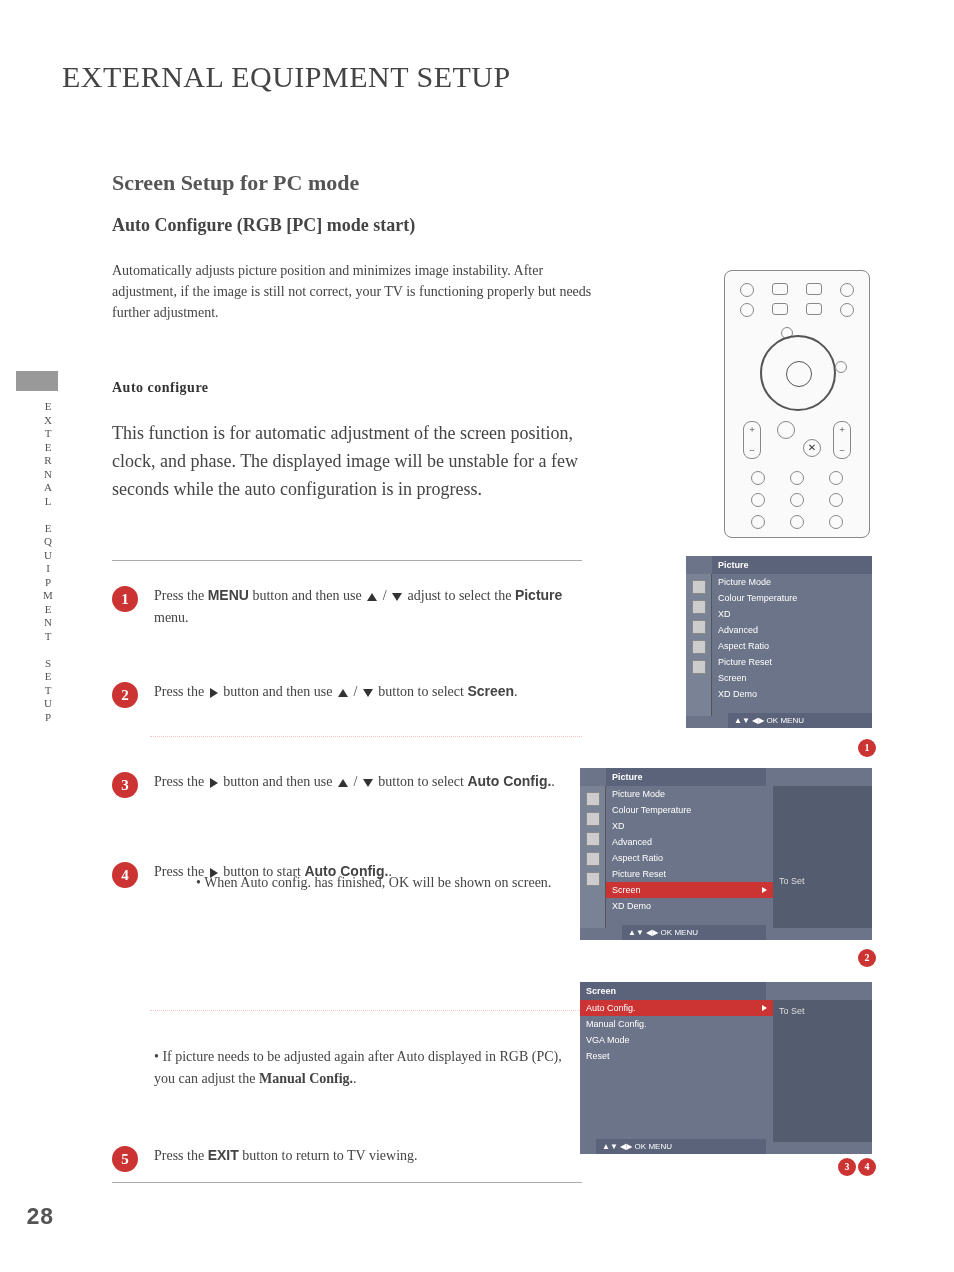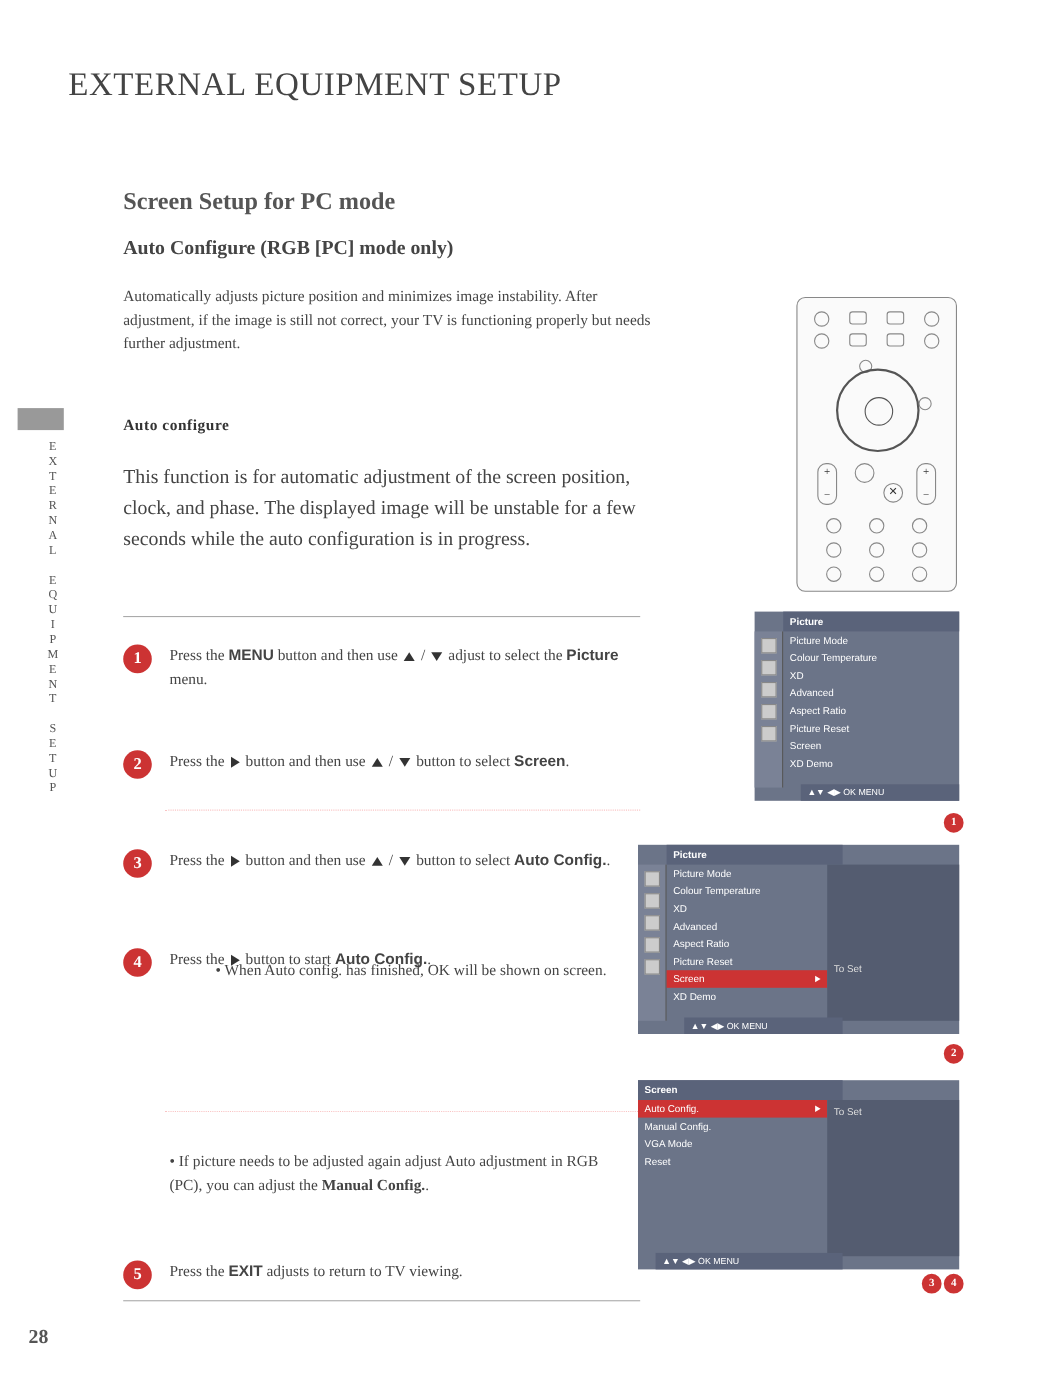--- a/index.html
+++ b/index.html
@@ -185,43 +185,43 @@
   }
   .mb1 { left: 686px; top: 556px; width: 186px; height: 172px; }
   .mb2 { left: 580px; top: 768px; width: 292px; height: 172px; }
   .mb3 { left: 580px; top: 982px; width: 292px; height: 172px; }
   .menu-header { background:#5a637a; padding:4px 6px; font-weight:bold; margin-left:26px;}
   .menu-row { display:flex; }
   .icon-col { width:26px; background:#7a8296; border-right:1px solid #555;}
   .item-col { flex:1; }
   .m-item { padding:3px 6px; border-bottom:0px solid rgba(0,0,0,0.05); }
   .m-item.hl { background:#c33; display:flex; justify-content:space-between; align-items:center;}
-  .side-panel { width:120px; background:#545c70; color:#ddd; font-size:9px; padding:4px 6px;}
+  .side-panel { width:99px; background:#545c70; color:#ddd; font-size:9px; padding:4px 6px;}
   .menu-footer { font-size:8px; padding:3px 6px; background:#5a637a; position:absolute; bottom:0; left:26px; right:0;margin-left:16px;}
   .mb2 .menu-footer, .mb3 .menu-footer { right:106px;}
   .icon-sq{ width:14px; height:14px; margin:6px auto; background:#ccc; border:1px solid #888;}
   .badge { width:18px;height:18px;background:#c33;border-radius:50%;color:#fff;font-size:10px;font-weight:bold;text-align:center;line-height:18px;position:absolute;}
   .bdg1{left:858px;top:739px;}
   .bdg2{left:858px;top:949px;}
   .bdg3{left:838px;top:1158px;}
   .bdg4{left:858px;top:1158px;}
-  .page-num { position:absolute; left:26px; top:1205px; font-size:18px; font-weight:bold; color:#555;}
+  .page-num { position:absolute; left:26px; top:1205px; font-size:23px; font-weight:bold; color:#555;font-family:Liberation Mono, monospace;}
   .small-tri-r{display:inline-block;width:0;height:0;border-top:3px solid transparent;border-bottom:3px solid transparent;border-left:5px solid #fff;vertical-align:middle;}
   .ft-tri{font-size:8px;}
 </style>
 </head>
 <body>
 
 <div class="page-title">EXTERNAL EQUIPMENT SETUP</div>
 
 <div class="side-tab-bar"></div>
 <div class="side-tab-text">EXTERNAL EQUIPMENT SETUP</div>
 
 <div class="section-title">Screen Setup for PC mode</div>
-<div class="subsection-title">Auto Configure (RGB [PC] mode only)</div>
+<div class="subsection-title">Auto Configure (RGB [PC] mode start)</div>
 <div class="intro-text">Automatically adjusts picture position and minimizes image instability. After adjustment, if the image is still not correct, your TV is functioning properly but needs further adjustment.</div>
 
 <div class="config-heading">Auto configure</div>
 <div class="config-desc">This function is for automatic adjustment of the screen position, clock, and phase. The displayed image will be unstable for a few seconds while the auto configuration is in progress.</div>
 
 <hr class="hr-line hr1">
 
 <div class="step step1">
   <div class="num-circle">1</div>
   <div class="step-text">
@@ -250,28 +250,28 @@
     <span>Press the </span><span class="tri-right"></span><span> button to start </span><b>Auto Config.</b><span>.</span>
   </div>
 </div>
 
 <div class="bullet-list bl1">
   <div class="bullet">• When Auto config. has finished, OK will be shown on screen.</div>
 </div>
 <hr class="dotted dot2">
 <div class="bullet-list bl2">
   <div class="bullet">
-    <span>• If picture needs to be adjusted again adjust Auto adjustment in RGB (PC), you can adjust the </span><b>Manual Config.</b><span>.</span>
+    <span>• If picture needs to be adjusted again after Auto displayed in RGB (PC), you can adjust the </span><b>Manual Config.</b><span>.</span>
   </div>
 </div>
 
 <div class="step step5">
   <div class="num-circle">5</div>
   <div class="step-text">
-    <span>Press the </span><b>EXIT</b><span> adjusts to return to TV viewing.</span>
+    <span>Press the </span><b>EXIT</b><span> button to return to TV viewing.</span>
   </div>
 </div>
 
 <hr class="hr-line hr2">
 
 <div class="remote">
   <div class="row row1">
       <div class="rc"></div>
       <div class="rbtn"></div>
       <div class="rbtn"></div>

